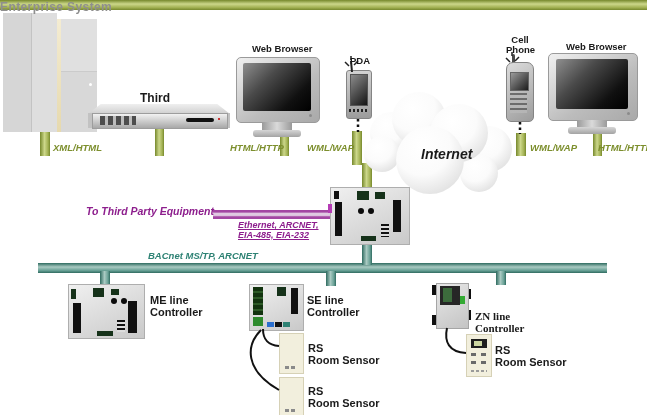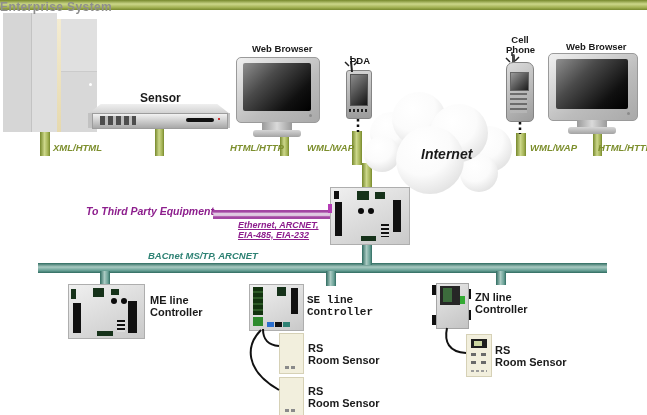--- a/index.html
+++ b/index.html
@@ -180,21 +180,21 @@
     <line x1="358" y1="119" x2="358" y2="132" stroke="#111" stroke-width="2.5" stroke-dasharray="2.5,3"></line>
     <path d="M506,58 L510,62 M512,52 L512,56 M519,57 L515,61" stroke="#222" stroke-width="1.5" fill="none"></path>
     <line x1="520" y1="122" x2="520" y2="134" stroke="#111" stroke-width="2.5" stroke-dasharray="2.5,3"></line>
     <path d="M263,329 C263,340 268,345 279,346" stroke="#111" stroke-width="2" fill="none"></path>
     <path d="M261,330 C246,345 244,370 279,390" stroke="#111" stroke-width="2" fill="none"></path>
     <path d="M447,328 C444,342 449,352 466,353" stroke="#111" stroke-width="2" fill="none"></path>
   </svg>
 
   <div class="lbl gray-t" style="left:0;top:0;">Enterprise System</div>
 
-  <div class="lbl lbl-lg" style="left:140px;top:93px;font-size:12px;">Sensor</div>
+  <div class="lbl lbl-lg" style="left:140px;top:93px;font-size:12px;">Third</div>
   <div class="lbl lbl-md" style="left:252px;top:44px;">Web Browser</div>
   <div class="lbl lbl-md" style="left:350px;top:56px;">PDA</div>
   <div class="lbl" style="left:421px;top:146px;font-size:14px;font-style:italic;z-index:6;">Internet</div>
   <div class="lbl lbl-md" style="left:506px;top:35px;width:28px;text-align:center;">
     <span style="display:block;">Cell</span>
     <span style="display:block;">Phone</span>
   </div>
   <div class="lbl lbl-md" style="left:566px;top:42px;">Web Browser</div>
 
   <div class="lbl proto" style="left:53px;top:142px;">XML/HTML</div>
@@ -209,25 +209,25 @@
   <div class="lbl purp-t" style="left:238px;top:221px;font-size:9px;line-height:9.5px;font-style:italic;text-decoration:underline;">
     <span style="display:block;">Ethernet, ARCNET,</span>
     <span style="display:block;">EIA-485, EIA-232</span>
   </div>
 
 
   <div class="lbl lbl-lg" style="left:150px;top:295px;">
     <span style="display:block;">ME line</span>
     <span style="display:block;">Controller</span>
   </div>
-  <div class="lbl lbl-lg" style="left:307px;top:295px;font-family:Liberation Mono, monospace;">
+  <div class="lbl lbl-lg" style="left:307px;top:295px;">
     <span style="display:block;">SE line</span>
     <span style="display:block;">Controller</span>
   </div>
-  <div class="lbl lbl-lg" style="left:475px;top:292px;">
+  <div class="lbl lbl-lg" style="left:475px;top:311px;font-family:Liberation Serif, serif;">
     <span style="display:block;">ZN line</span>
     <span style="display:block;">Controller</span>
   </div>
 
   <div class="lbl lbl-lg" style="left:308px;top:343px;">
     <span style="display:block;">RS</span>
     <span style="display:block;">Room Sensor</span>
   </div>
   <div class="lbl lbl-lg" style="left:308px;top:386px;">
     <span style="display:block;">RS</span>

